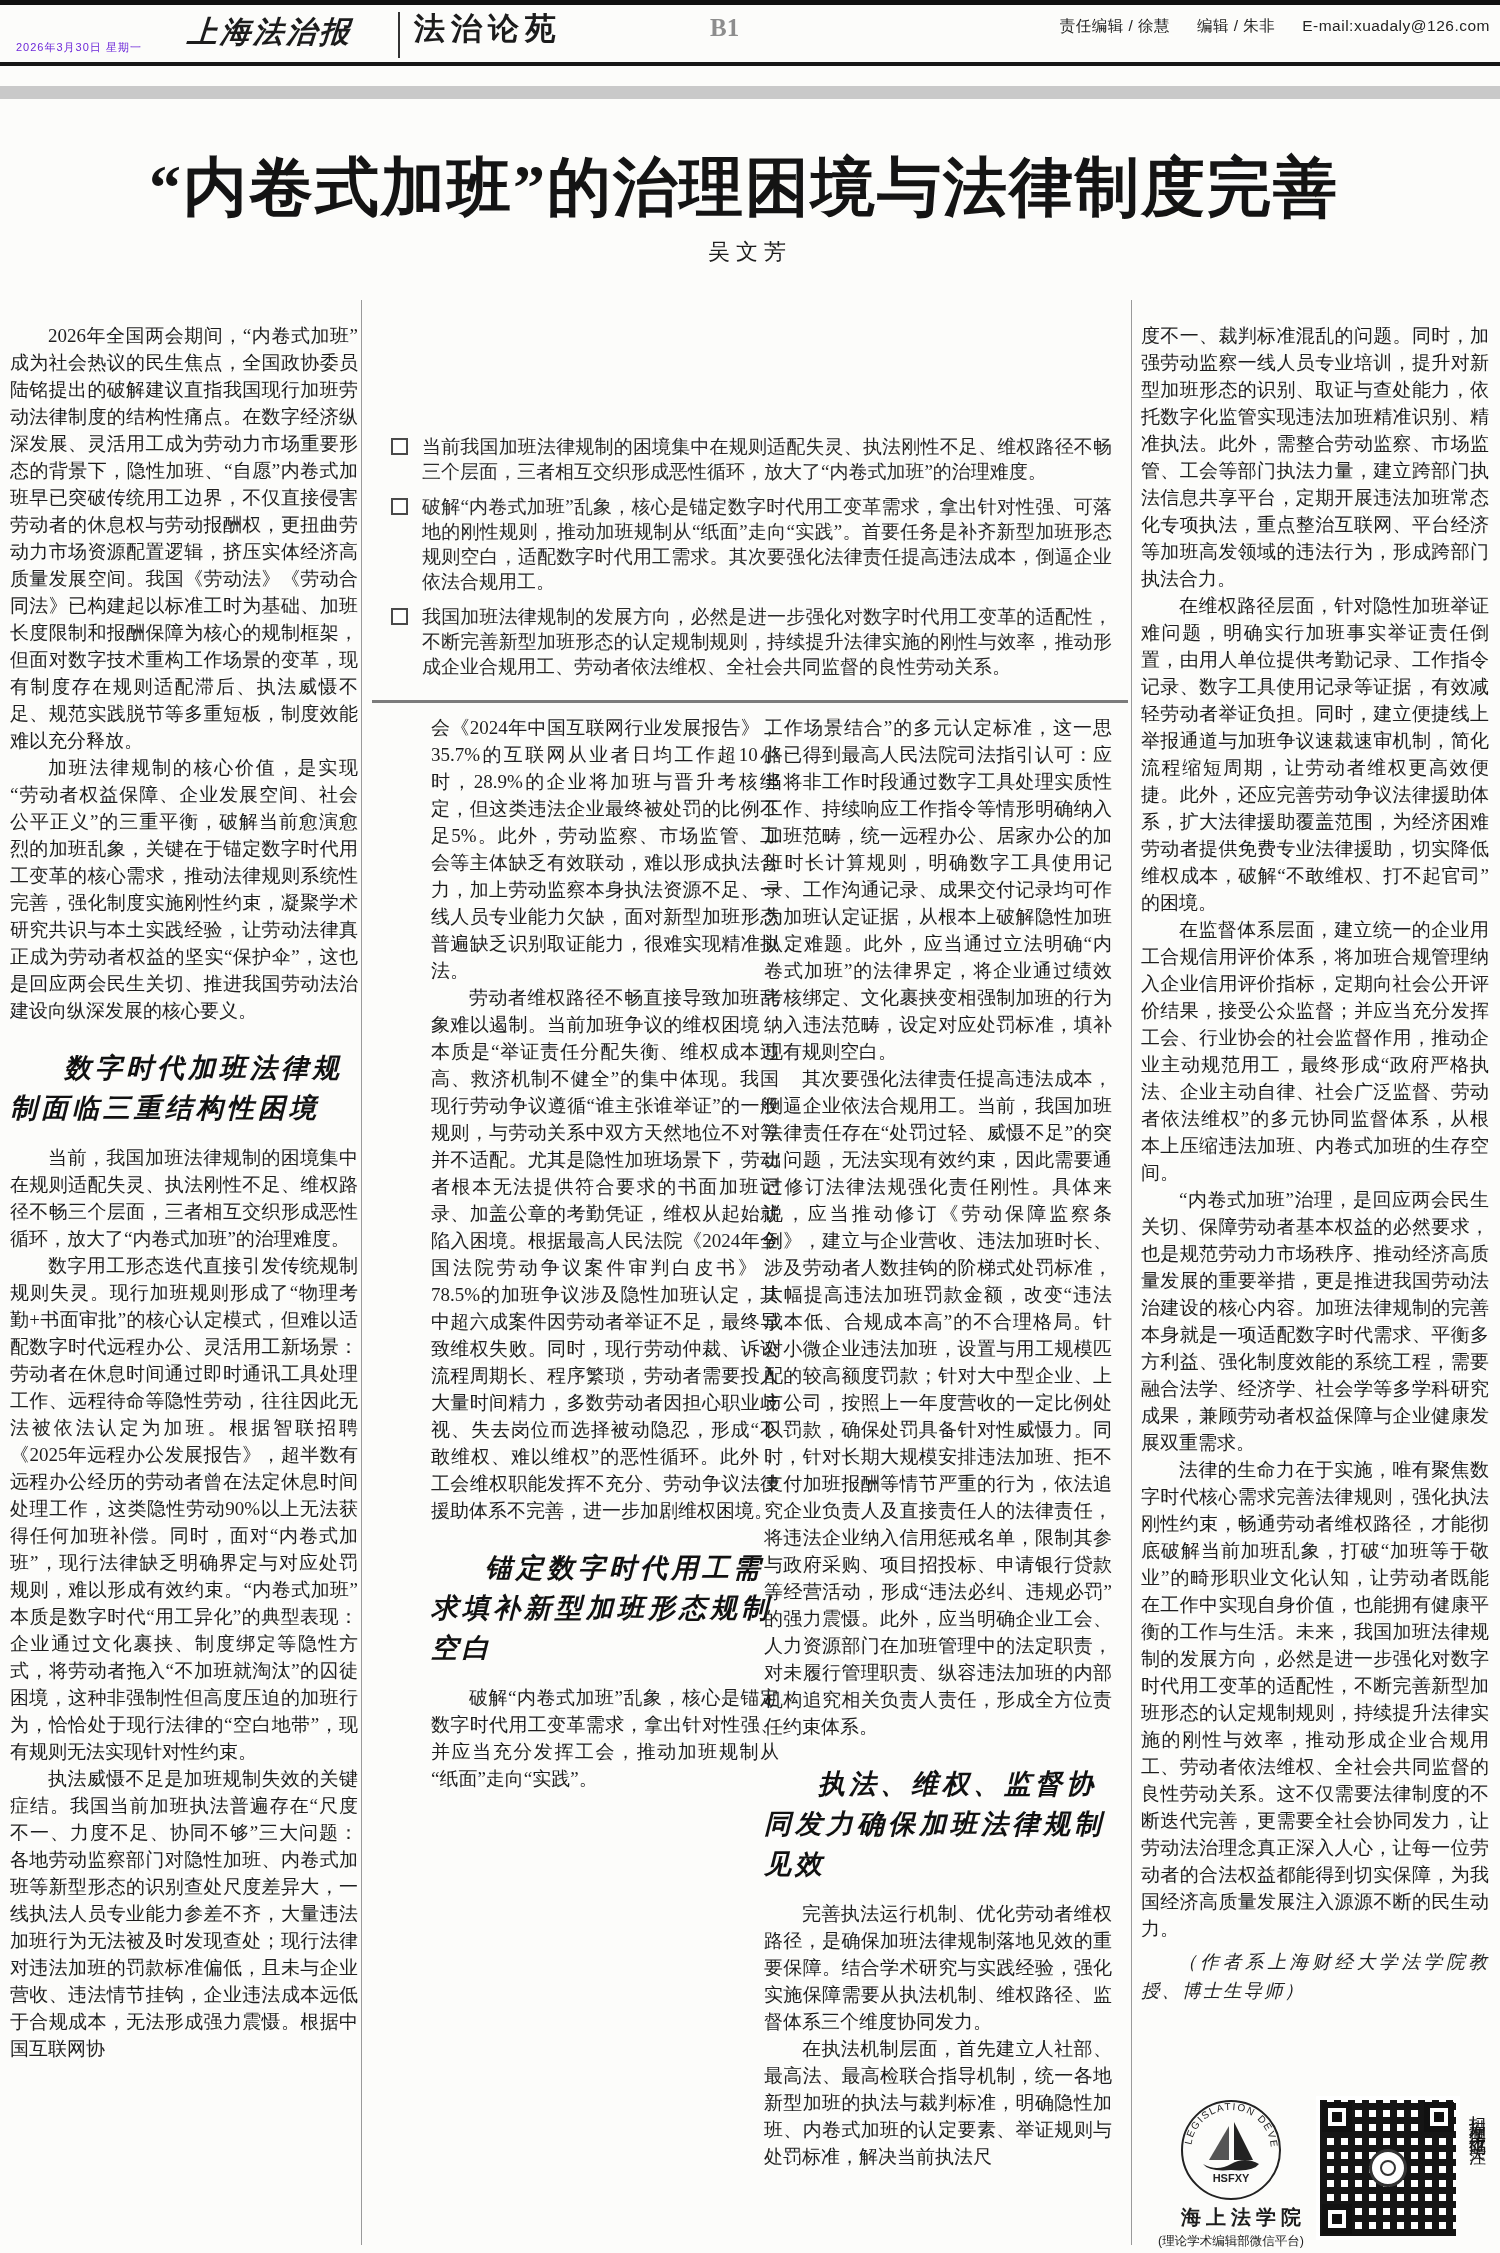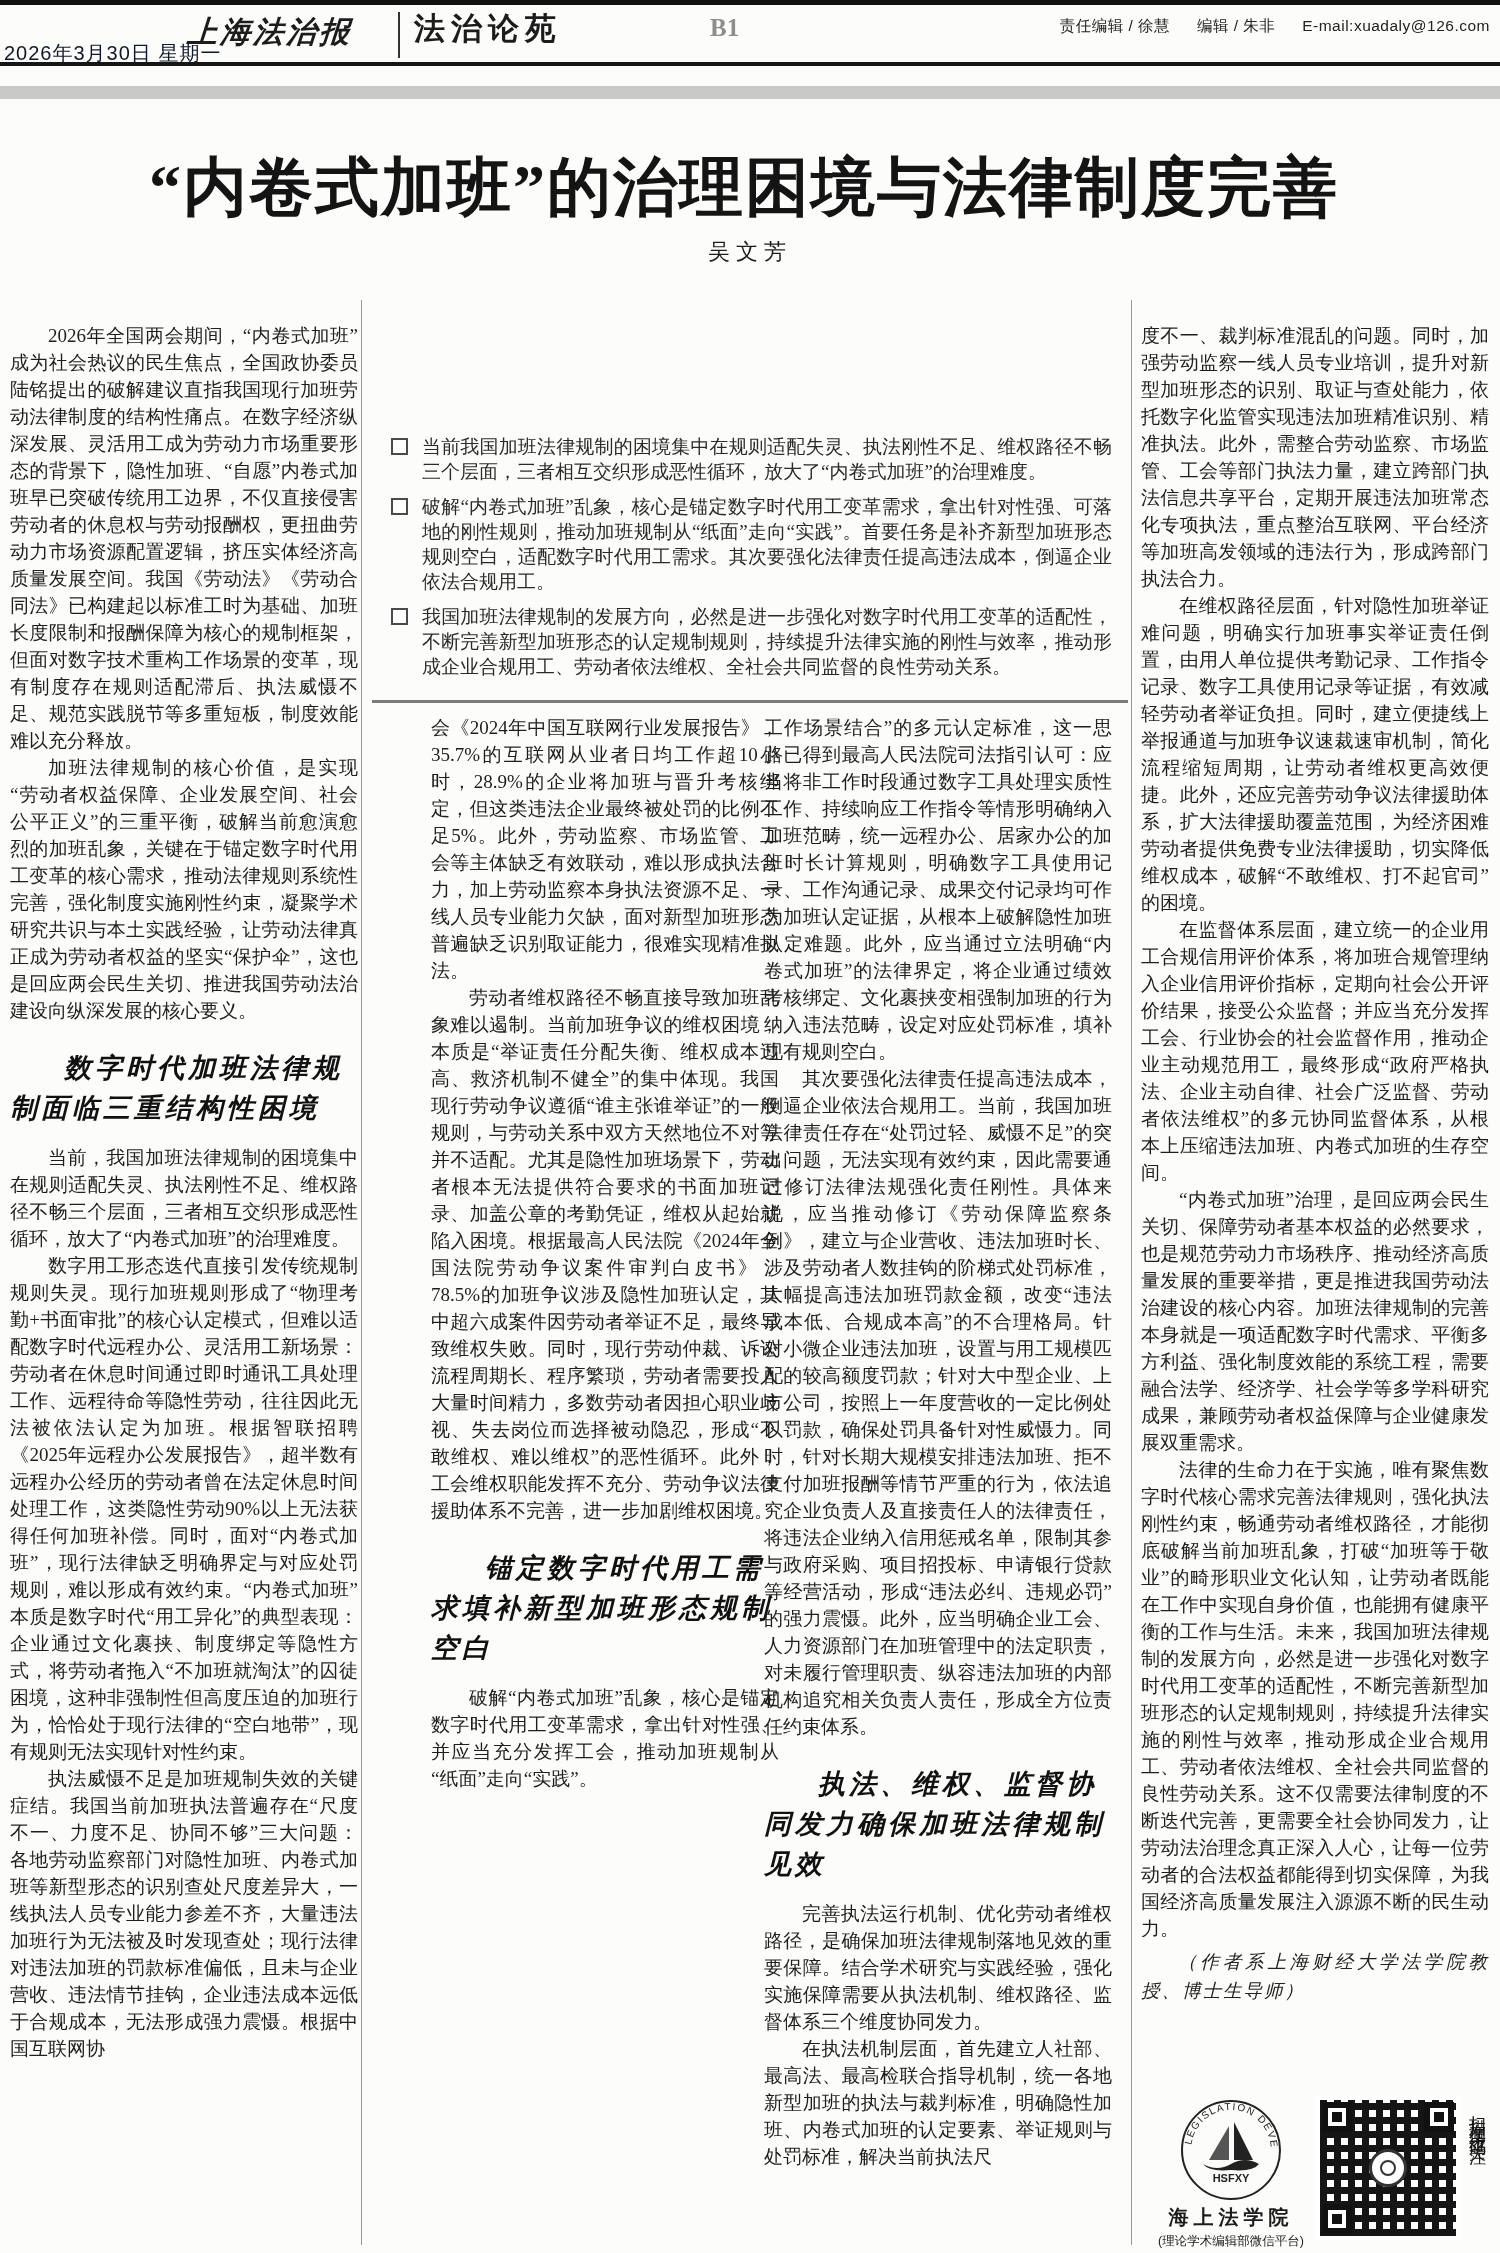--- a/index.html
+++ b/index.html
@@ -3,22 +3,22 @@
 <meta charset="utf-8">
 <style>
   html,body{margin:0;padding:0;background:#e8e8e4;}
   .page{position:relative;width:1500px;height:2253px;background:#fcfcfa;margin:0 auto;overflow:hidden;
         font-family:"Liberation Serif","DejaVu Serif",serif;color:#1c1c1c;}
   
   .topbar{position:absolute;left:0;top:0;width:1500px;height:5px;background:#111;}
   .masthead{position:absolute;left:130px;top:12px;width:280px;text-align:center;
             font-family:"Liberation Serif",serif;font-weight:bold;font-style:italic;
             font-size:30px;letter-spacing:3px;transform:skewX(-4deg);}
-  .issue-date{position:absolute;left:4px;top:40px;width:360px;font-family:"Liberation Sans","DejaVu Sans",sans-serif;
-              font-size:20px;letter-spacing:1px;color:#0f172a;}
+  .issue-date{position:absolute;left:16px;top:40px;width:360px;font-family:"Liberation Sans","DejaVu Sans",sans-serif;
+              font-size:11px;letter-spacing:1px;color:#6d28d9;}
   .hdr-divider{position:absolute;left:398px;top:12px;width:2px;height:46px;background:#333;}
   .section-title{position:absolute;left:414px;top:8px;font-size:31px;font-weight:900;letter-spacing:6px;
                  font-family:"Liberation Serif","DejaVu Serif",serif;}
   .page-no{position:absolute;left:710px;top:14px;font-size:25px;font-weight:bold;color:#8d8d8d;
            font-family:"Liberation Serif",serif;}
   .editors{position:absolute;right:10px;top:16px;font-size:15.5px;color:#222;letter-spacing:.5px;
            font-family:"Liberation Sans","DejaVu Sans",sans-serif;}
   .editors span{margin-left:22px;}
   .hdr-rule{position:absolute;left:0;top:62px;width:1500px;height:4px;background:#161616;}
   .gray-band{position:absolute;left:0;top:86px;width:1500px;height:13px;background:#c9c9c9;}
@@ -45,21 +45,21 @@
   .body-p.no-indent{text-indent:0;}
   .col-heading{margin:24px 0 16px 0;font-size:27px;line-height:40px;font-weight:900;letter-spacing:4px;
                text-indent:2em;color:#111;font-family:"Liberation Sans","DejaVu Sans",sans-serif;font-style:italic;}
   .credit{margin:6px 0 0 0;font-size:18.5px;line-height:29px;text-align:justify;text-indent:2em;
           letter-spacing:2px;font-style:italic;color:#222;}
   
   .brand{position:absolute;left:1150px;top:2098px;width:345px;height:150px;}
   .logo-wrap{position:absolute;left:6px;top:0;width:150px;text-align:center;}
   .logo-circle{width:104px;height:104px;margin:0 auto;display:block;}
   .logo-title{font-family:"Liberation Sans","DejaVu Sans",sans-serif;font-weight:900;font-size:20px;
-              letter-spacing:5px;margin-top:2px;}
+              letter-spacing:5px;margin-top:2px;text-align:right;}
   .logo-sub{font-size:12.5px;letter-spacing:0;color:#222;margin-top:2px;
             font-family:"Liberation Sans","DejaVu Sans",sans-serif;text-align:center;}
   .qr{position:absolute;left:170px;top:2px;width:136px;height:136px;background:
        repeating-linear-gradient(0deg,#151515 0 7px,rgba(255,255,255,0) 7px 14px),
        repeating-linear-gradient(90deg,#151515 0 7px,#fff 7px 14px);outline:4px solid #fff;}
   .qr .finder{position:absolute;width:30px;height:30px;border:6px solid #111;background:#fff;box-sizing:border-box;}
   .qr .finder::after{content:"";position:absolute;left:4px;top:4px;width:10px;height:10px;background:#111;}
   .qr .f1{left:2px;top:2px;} .qr .f2{right:2px;top:2px;} .qr .f3{left:2px;bottom:2px;}
   .qr .emblem{position:absolute;left:50%;top:50%;width:38px;height:38px;margin:-19px 0 0 -19px;background:#fff;
               border:3px solid #333;border-radius:50%;box-sizing:border-box;}

